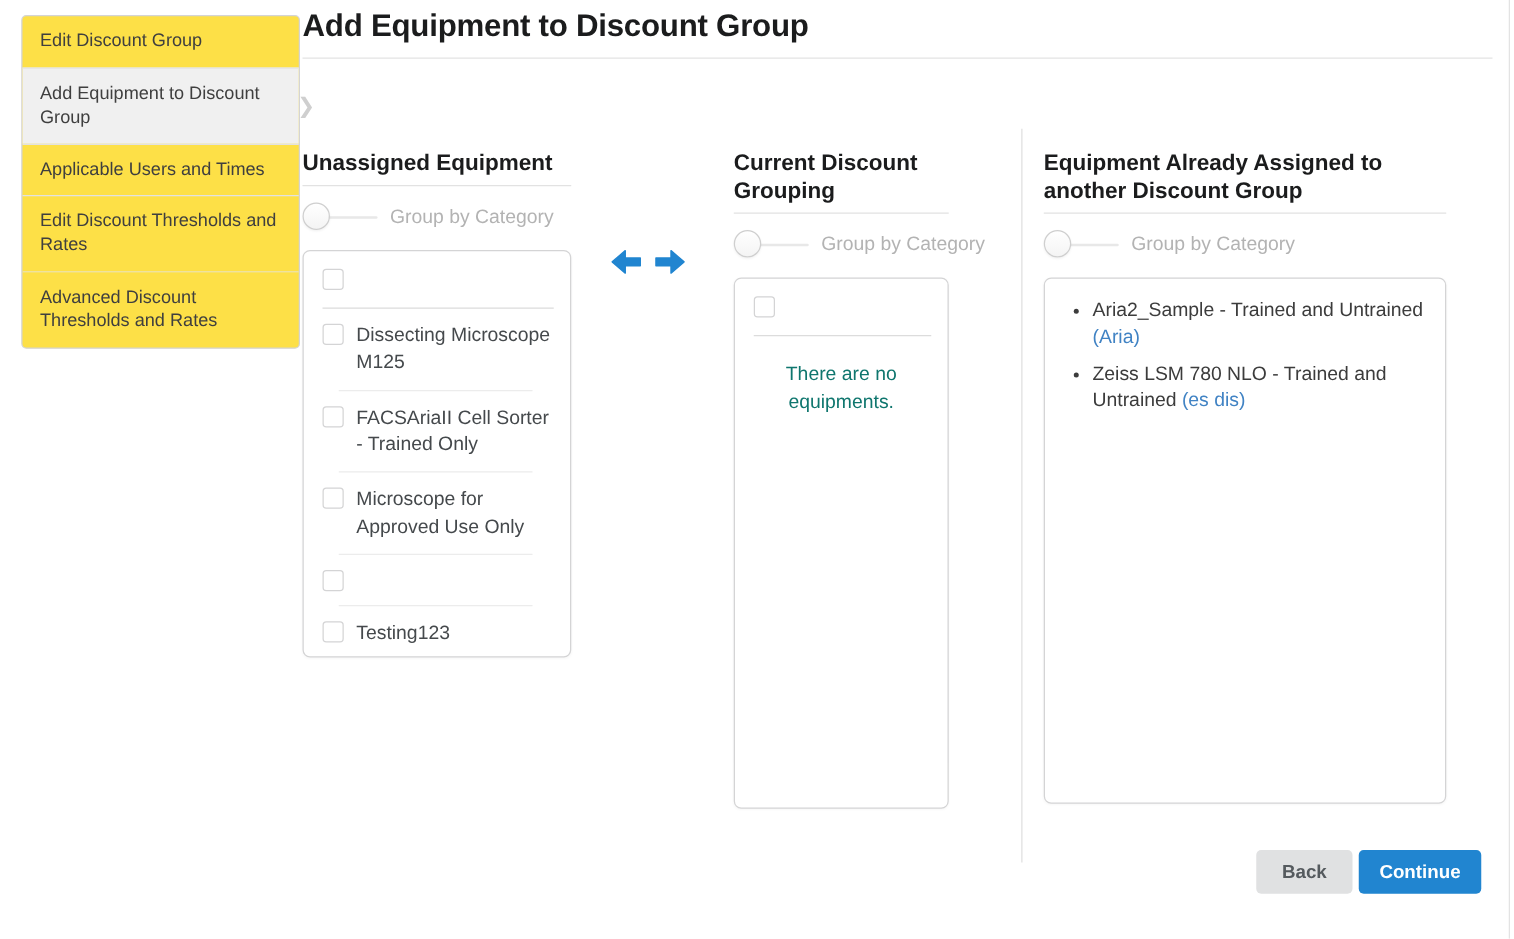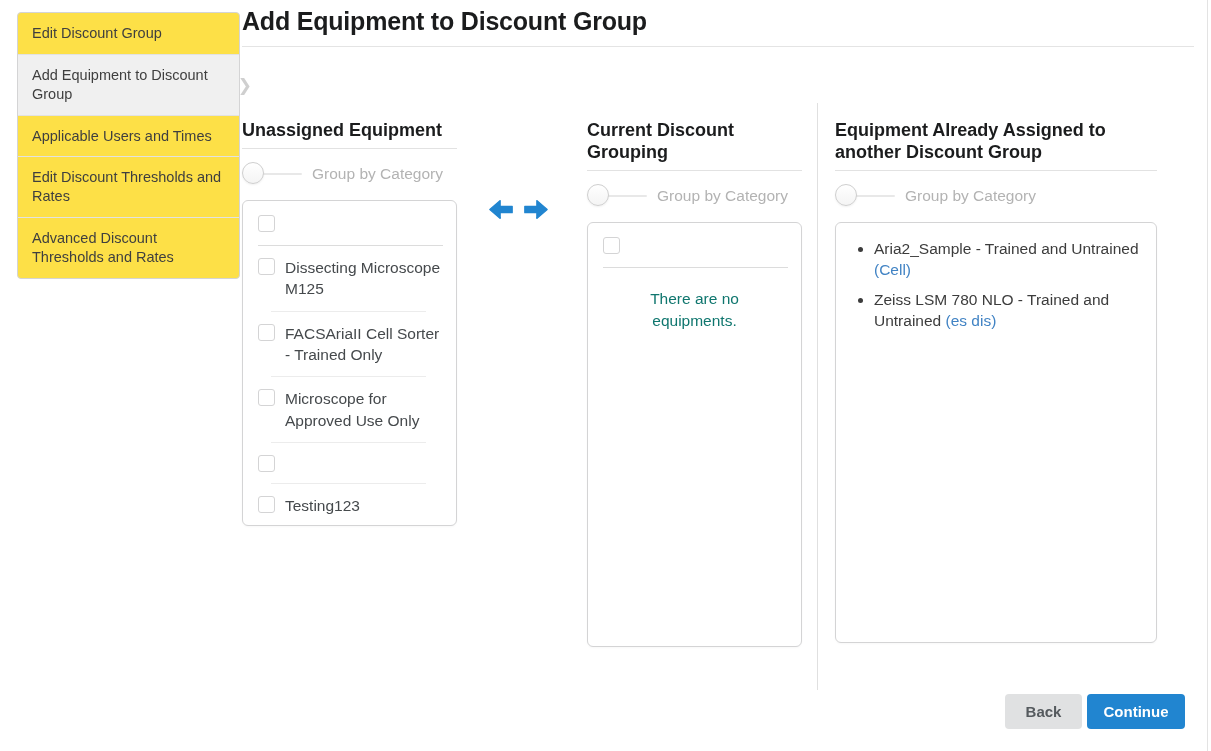--- a/index.html
+++ b/index.html
@@ -35,21 +35,21 @@
   
   .title-wrap {
     position: absolute; left: 242px; top: 7px; width: 952px;
     border-bottom: 1px solid #e4e4e4; padding-bottom: 10px;
   }
   .page-title { font-size: 25px; font-weight: 700; color: #1b1c1d; letter-spacing: -0.2px; }
 
   
   .col { position: absolute; top: 120px; }
   .col-unassigned { left: 242px; width: 215px; }
-  .col-current    { left: 587px; width: 215px; }
+  .col-current    { left: 587px; width: 172px; }
   .col-assigned   { left: 835px; width: 322px; }
 
   .col-heading {
     font-size: 18px; font-weight: 700; color: #1b1c1d; line-height: 1.22;
     padding-bottom: 6px; border-bottom: 1px solid #e2e2e2;
   }
   .col-assigned .col-heading-text { max-width: 305px; display: block; }
 
   .toggle-row { display: flex; align-items: center; margin-top: 13px; height: 24px; }
   .toggle { position: relative; width: 60px; height: 24px; flex: none; }
@@ -98,21 +98,21 @@
   
   .move-arrows { position: absolute; left: 487px; top: 196px; display: flex; gap: 7px; }
   .arrow-btn { width: 28px; height: 27px; cursor: pointer; }
   .arrow-btn svg { display: block; }
 
   
   .v-divider { position: absolute; left: 817px; top: 103px; width: 1px; height: 587px; background: #e0e0e0; }
 
   
   .btn {
-    position: absolute; top: 694px; height: 35px; border: none; border-radius: 4px;
+    position: absolute; top: 680px; height: 35px; border: none; border-radius: 4px;
     font-family: "Liberation Sans", sans-serif; font-size: 15px; font-weight: 700; cursor: pointer;
   }
   .btn-back { left: 1005px; width: 77px; background: #e0e1e2; color: #555a5e; }
   .btn-continue { left: 1087px; width: 98px; background: #2185d0; color: #ffffff; }
 </style>
 </head>
 <body>
 
 <div class="page-edge"></div>
 
@@ -209,20 +209,20 @@
   </div>
   <div class="toggle-row">
     <div class="toggle">
       <div class="toggle-track"></div>
       <div class="toggle-knob"></div>
     </div>
     <span class="toggle-label">Group by Category</span>
   </div>
   <div class="panel">
     <ul class="assigned-list" id="assigned-list">
-        <li><span>Aria2_Sample - Trained and Untrained </span><span class="assigned-link">(Cell)</span></li>
+        <li><span>Aria2_Sample - Trained and Untrained </span><span class="assigned-link">(Aria)</span></li>
         <li><span>Zeiss LSM 780 NLO - Trained and Untrained </span><span class="assigned-link">(es dis)</span></li>
       </ul>
   </div>
 </section>
 
 <button class="btn btn-back">Back</button>
 <button class="btn btn-continue">Continue</button>
 
 </body></html>

